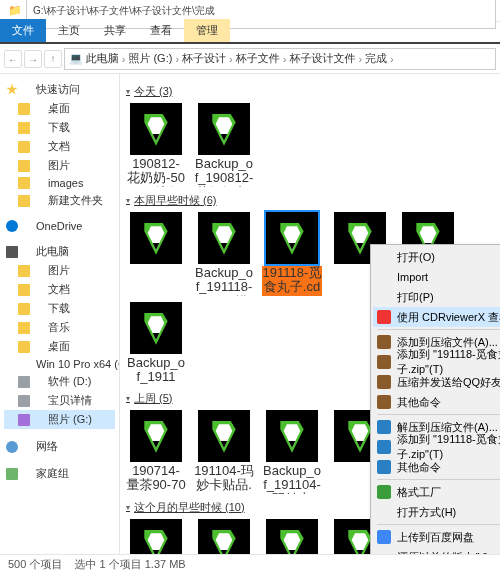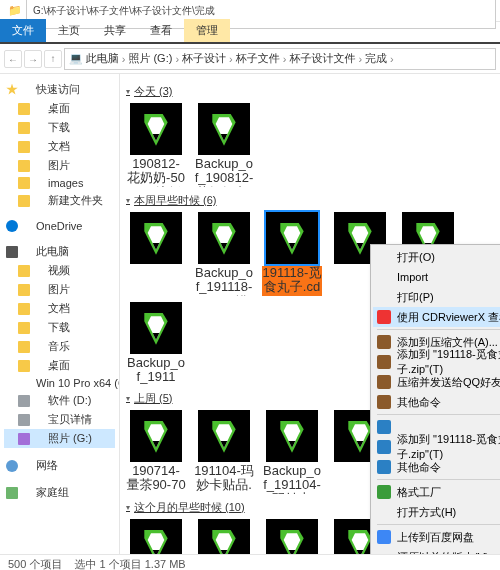--- a/index.html
+++ b/index.html
@@ -136,24 +136,20 @@
           <span>OneDrive</span>
         </div>
     </div>
     <div class="group">
       <div class="item head">
           <span class="ico pc"></span>
           <span>此电脑</span>
         </div>
       <div class="item">
           <span class="ico folder"></span>
-          <span>视频</span>
-        </div>
-      <div class="item">
-          <span class="ico folder"></span>
           <span>图片</span>
         </div>
       <div class="item">
           <span class="ico folder"></span>
           <span>文档</span>
         </div>
       <div class="item">
           <span class="ico folder"></span>
           <span>下载</span>
         </div>
@@ -420,20 +416,21 @@
           <span class="mi" style="background:#8b5a2b"></span>
           <span>压缩并发送给QQ好友</span>
         </div>
       <div class="row">
           <span class="mi" style="background:#8b5a2b"></span>
           <span>其他命令</span>
         </div>
       <hr>
       <div class="row">
           <span class="mi" style="background:#2b80c4"></span>
+          <span>解压到压缩文件(A)...</span>
         </div>
       <div class="row">
           <span class="mi" style="background:#2b80c4"></span>
           <span>添加到 "191118-觅食丸子.zip"(T)</span>
         </div>
       <div class="row">
           <span class="mi" style="background:#2b80c4"></span>
           <span>其他命令</span>
         </div>
       <hr>

